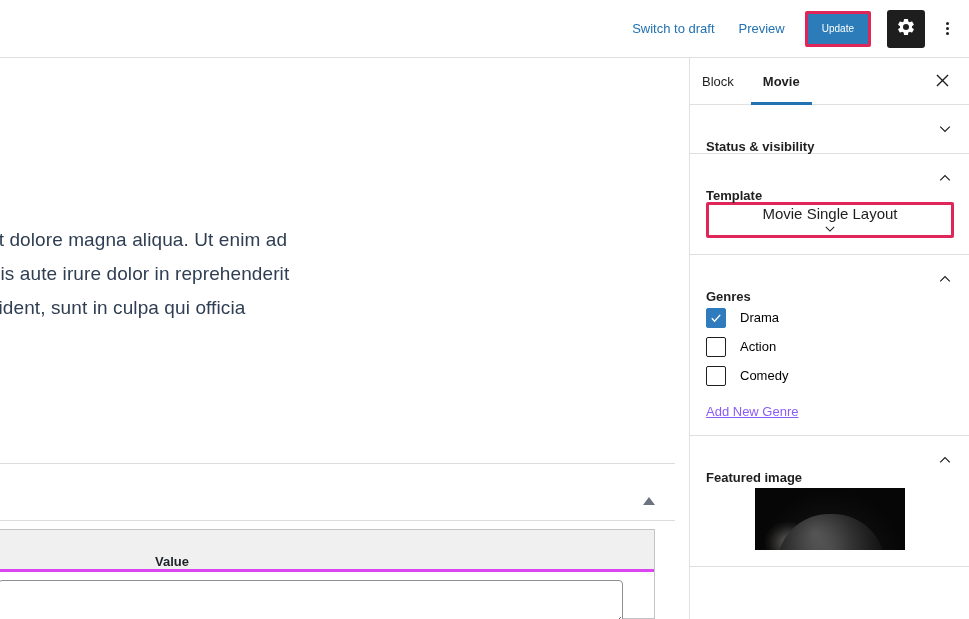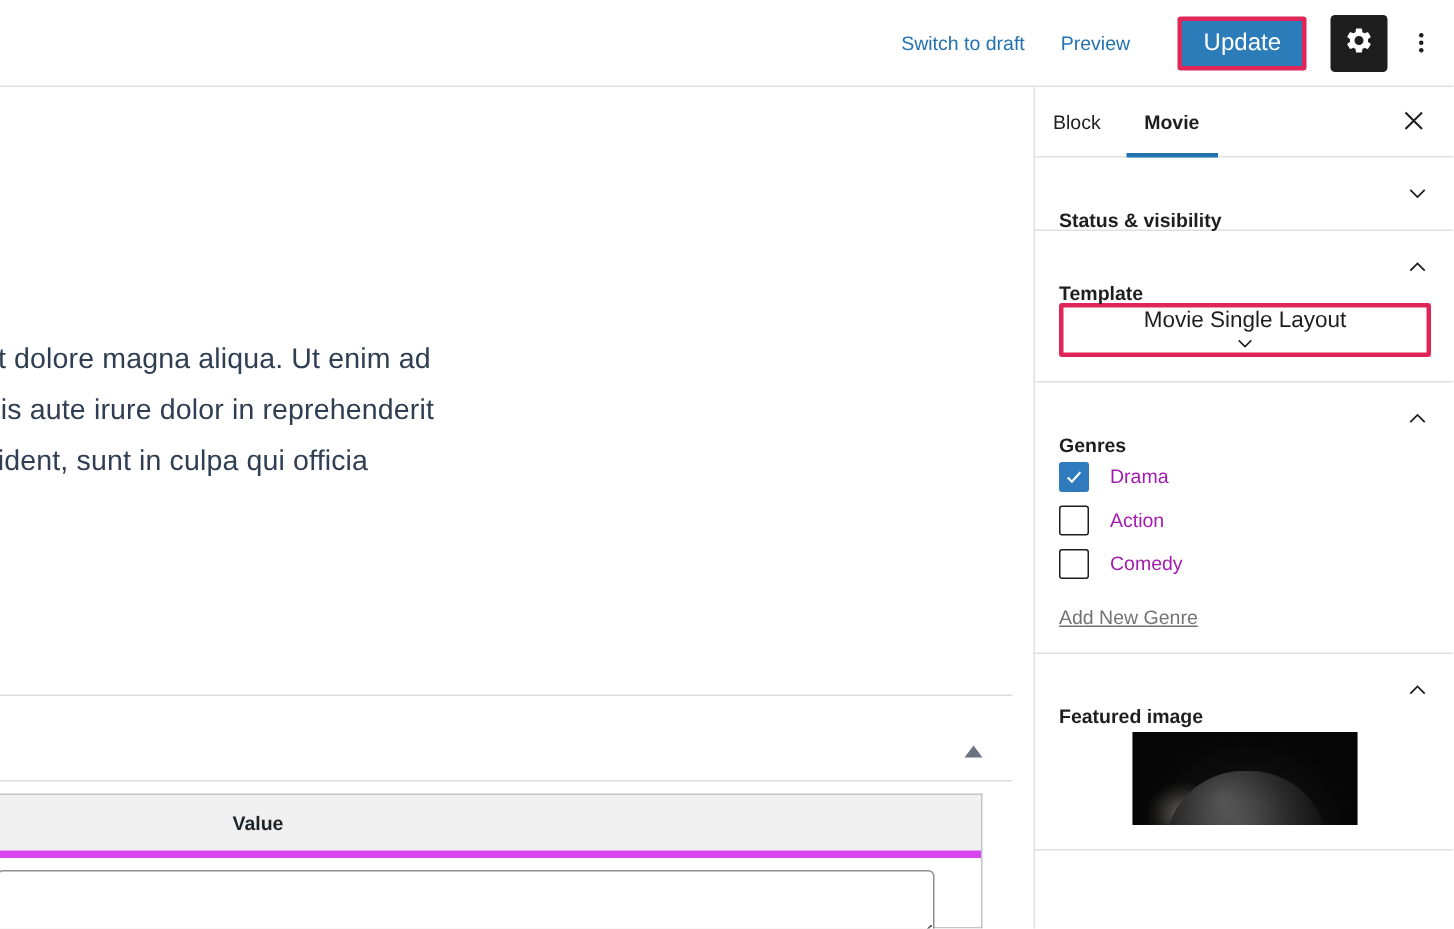--- a/index.html
+++ b/index.html
@@ -43,26 +43,26 @@
     text-decoration: none;
     background: none;
     border: none;
     padding: 6px 12px;
     cursor: pointer;
     font-family: "Liberation Sans", sans-serif;
     white-space: nowrap;
   }
 
   .update-btn {
-    margin-left: 20px;
+    margin-left: 8px;
     background: #2b7cb8;
     color: #ffffff;
     border: 3px solid #e02658;
     border-radius: 2px;
-    font-size: 16px;
+    font-size: 10px;
     font-weight: 400;
     padding: 6px 14px;
     cursor: pointer;
     font-family: "Liberation Sans", sans-serif;
     line-height: 18px;
     height: 36px;
     box-sizing: border-box;
   }
 
   .gear-btn {
@@ -168,23 +168,23 @@
     width: 655px;
     height: 90px;
     background: #ffffff;
     border: 1px solid #c3c4c7;
     border-left: none;
     box-sizing: border-box;
   }
   .cf-header {
     height: 42px;
     background: #f0f0f1;
-    border-bottom: 5px solid #d946ef;
-    display: flex;
-    align-items: center;
+    border-bottom: 3px solid #d946ef;
+    display: flex;
+    align-items: flex-end;
     box-sizing: border-box;
   }
   .cf-col-value {
     margin-left: 155px;
     font-size: 13px;
     font-weight: bold;
     color: #1d2327;
     font-family: "Liberation Sans", sans-serif;
   }
   .cf-body {
@@ -322,28 +322,28 @@
     flex: 0 0 auto;
   }
   .cbox.checked {
     background: #2f7bbd;
     border-color: #2f7bbd;
   }
   .cbox svg { display: block; }
   .genre-label {
     margin-left: 14px;
     font-size: 13px;
-    color: #a21caf;
+    color: #000000;
     font-family: "Liberation Sans", sans-serif;
     cursor: pointer;
   }
   .add-genre {
     display: inline-block;
     margin-top: 14px;
-    color: #737373;
+    color: #8b5cf6;
     font-size: 13px;
     text-decoration: underline;
     cursor: pointer;
     font-family: "Liberation Sans", sans-serif;
   }
 
   .featured-img-wrap {
     padding-top: 4px;
     display: flex;
     justify-content: center;

